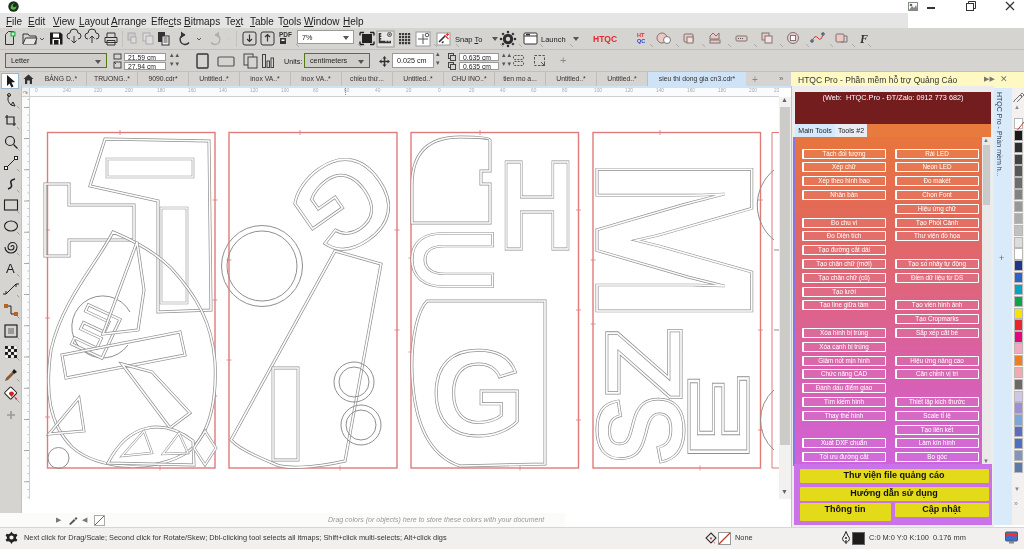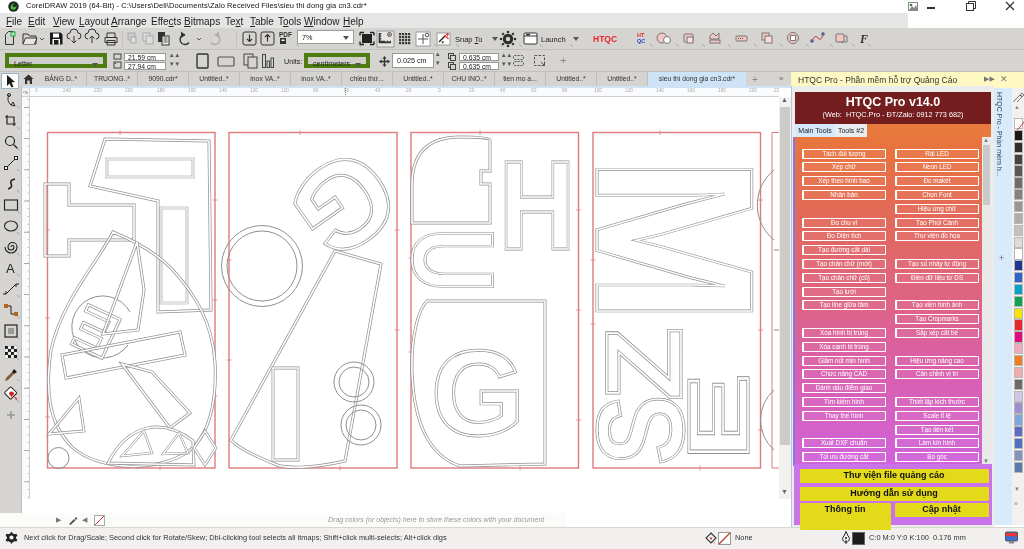--- a/index.html
+++ b/index.html
@@ -9,21 +9,21 @@
 #titlebar{left:0;top:0;width:1024px;height:13px;background:#fff;font-size:7.5px;color:#111}
 #titletext{left:26px;top:1px}
 
 #menubar{left:0;top:13px;width:908px;height:15px;background:#e5e5e5;font-size:10px;color:#222}
 #menubar span{position:absolute;top:3px}
 
 #toolbar{left:0;top:28px;width:1024px;height:22px;background:#d6d4d1;border-bottom:1px solid #c2c0bd}
 
 #propbar{left:0;top:50px;width:1024px;height:22px;background:#d6d4d1;border-bottom:1px solid #c2c0bd;font-size:7.2px;color:#222}
 .combo{position:absolute;background:#fff;border:1px solid #9a9a9a;font-size:7.2px;color:#222}
-.gcombo{position:absolute;background:#d0cecb;border:4px solid #4d7c0f;font-size:7.2px;color:#222}
+.gcombo{position:absolute;background:#d0cecb;border:1px solid #4d7c0f;font-size:7.2px;color:#222}
 .caret{position:absolute;width:0;height:0;border-left:3px solid transparent;border-right:3px solid transparent;border-top:4px solid #555}
 
 #tabbar{left:0;top:72px;width:1024px;height:14px;background:#d6d4d1;font-size:6.8px;color:#333}
 #tabbar .tab{position:absolute;top:0;height:14px;line-height:14px;text-align:center;border-right:1px solid #c0beba;white-space:nowrap;overflow:hidden}
 #bluestrip{left:0;top:86px;width:791px;height:2px;background:#cfe3f7}
 
 #hruler{left:30px;top:88px;width:749px;height:9px;background:#fafbfd;border-bottom:1px solid #cfcfcf;overflow:hidden}
 #hruler .num{position:absolute;top:0px;font-size:4.8px;color:#aaa}
 #vruler{left:22px;top:97px;width:8px;height:402px;background:#fafbfd;border-right:1px solid #cfcfcf;overflow:hidden}
 #rulcorner{left:22px;top:88px;width:8px;height:9px;background:#f0f0ee;border-right:1px solid #cfcfcf;border-bottom:1px solid #cfcfcf;font-size:6px;color:#777}
@@ -52,21 +52,20 @@
 .sw{position:absolute;left:1.5px;width:9.5px;height:11.3px;border:0.5px solid #b8b8b8}
 </style></head>
 <body>
 <div id="page">
 
   <div class="abs" id="titlebar">
     <svg class="abs" style="left:8px;top:1px" width="11" height="11" viewBox="0 0 11 11">
         <circle cx="5.5" cy="5.5" r="5.2" fill="#1c2b1c"></circle>
         <path d="M3 8 C2 5 4 2 7 2.5 C5 3 4 5 5.5 6 C7 7 8.5 5.5 8 4 C9 6 8 8.5 5.5 8.8 Z" fill="#53b848"></path>
       </svg>
-    <span class="abs" id="titletext" style="letter-spacing:0.1px">CorelDRAW 2019 (64-Bit) - C:\Users\Dell\Documents\Zalo Received Files\sieu thi dong gia cn3.cdr*</span>
     <svg class="abs" style="left:908px;top:2px" width="10" height="9" viewBox="0 0 10 9">
         <rect x="0.5" y="0.5" width="9" height="8" fill="#fff" stroke="#888"></rect>
         <circle cx="3" cy="3" r="1.3" fill="#3a7d3a"></circle>
         <path d="M1 8 L4 4 L6 6 L8 3 L9.5 8 Z" fill="#888"></path>
       </svg>
     <div class="abs" style="left:927px;top:7px;width:8px;height:1.5px;background:#333"></div>
     <svg class="abs" style="left:966px;top:1px" width="10" height="10" viewBox="0 0 10 10">
         <rect x="0.5" y="2.5" width="7" height="7" fill="none" stroke="#333"></rect>
         <path d="M2.5 2.5 V0.5 H9.5 V7.5 H7.5" fill="none" stroke="#333"></path>
       </svg>
@@ -757,21 +756,20 @@
     <span class="abs" style="left:869px;top:5px">C:0 M:0 Y:0 K:100&nbsp;&nbsp;0.176 mm</span>
     <svg class="abs" style="left:1005px;top:3px" width="13" height="13" viewBox="0 0 13 13">
         <rect x="0.5" y="1" width="12" height="9" rx="1" fill="#3a6fd8" stroke="#555"></rect>
         <path d="M1 2 H12 V5 C8 7 5 3 1 5.5 Z" fill="#e33"></path>
         <rect x="4" y="10" width="5" height="2.5" fill="#888"></rect>
       </svg>
   </div>
 
   <div class="abs" id="panel"></div>
   <div class="abs" id="phead">
-    <div style="font-size:12.5px;font-weight:bold;margin-top:3px">HTQC Pro v14.0</div>
     <div style="font-size:7.3px;font-weight:normal;margin-top:1px">(Web:&nbsp; HTQC.Pro - ĐT/Zalo: 0912 773 682)</div>
   </div>
   <div class="abs" id="ptabs">
     <div class="abs" style="left:0;top:0;width:40px;height:13.5px;background:#d4e9fb;text-align:center;line-height:13px;font-size:7px">Main Tools</div>
     <div class="abs" style="left:40px;top:0;width:32px;height:13.5px;background:#e9ecf0;text-align:center;line-height:13px;font-size:7px">Tools #2</div>
   </div>
   <div class="abs" id="pscroll"></div>
   <div class="abs" id="psb">
       <span style="position:absolute;left:1px;top:0px;font-size:6px;color:#777">▲</span>
       <span style="position:absolute;left:1px;bottom:0px;font-size:6px;color:#777">▼</span>
@@ -814,21 +812,21 @@
       <div class="pbtn" style="left:894.5px;top:410.7px;width:84px">Scale tỉ lệ</div>
       <div class="pbtn" style="left:894.5px;top:424.5px;width:84px">Tạo liên kết</div>
       <div class="pbtn" style="left:801.5px;top:438.3px;width:84px">Xuất DXF chuẩn</div>
       <div class="pbtn" style="left:894.5px;top:438.3px;width:84px">Làm kín hình</div>
       <div class="pbtn" style="left:801.5px;top:452.1px;width:84px">Tối ưu đường cắt</div>
       <div class="pbtn" style="left:894.5px;top:452.1px;width:84px">Bo góc</div>
     </div>
   <div class="abs" id="pfoot">
     <div class="ybtn" style="left:6px;top:23.5px;width:189px;height:13.5px;line-height:13.5px">Hướng dẫn sử dụng</div>
     <div class="ybtn" style="left:6px;top:5.5px;width:189px;height:13.5px;line-height:13.5px">Thư viện file quảng cáo</div>
-    <div class="ybtn" style="left:6px;top:39.5px;width:91px;height:27px;line-height:13.5px">Thông tin</div>
+    <div class="ybtn" style="left:6px;top:39.5px;width:91px;height:18px;line-height:13.5px">Thông tin</div>
     <div class="ybtn" style="left:101px;top:39.5px;width:94px;height:13.5px;line-height:13.5px">Cập nhật</div>
   </div>
 
   <div class="abs" id="dockstrip">
     <div style="position:absolute;left:2px;top:4px;writing-mode:vertical-rl;white-space:nowrap">HTQC Pro - Phần mềm h...</div>
     <span style="position:absolute;left:5px;top:165px;color:#667;font-size:9px">+</span>
   </div>
   <div class="abs" id="palette">
       <svg style="position:absolute;left:1px;top:3px" width="11" height="11" viewBox="0 0 11 11">
         <path d="M1 10 l6 -6 2 2 -6 6 -2.5 0.5 z M7.5 3.5 l1.5 -1.5 2 2 -1.5 1.5 z" fill="none" stroke="#777"></path>

